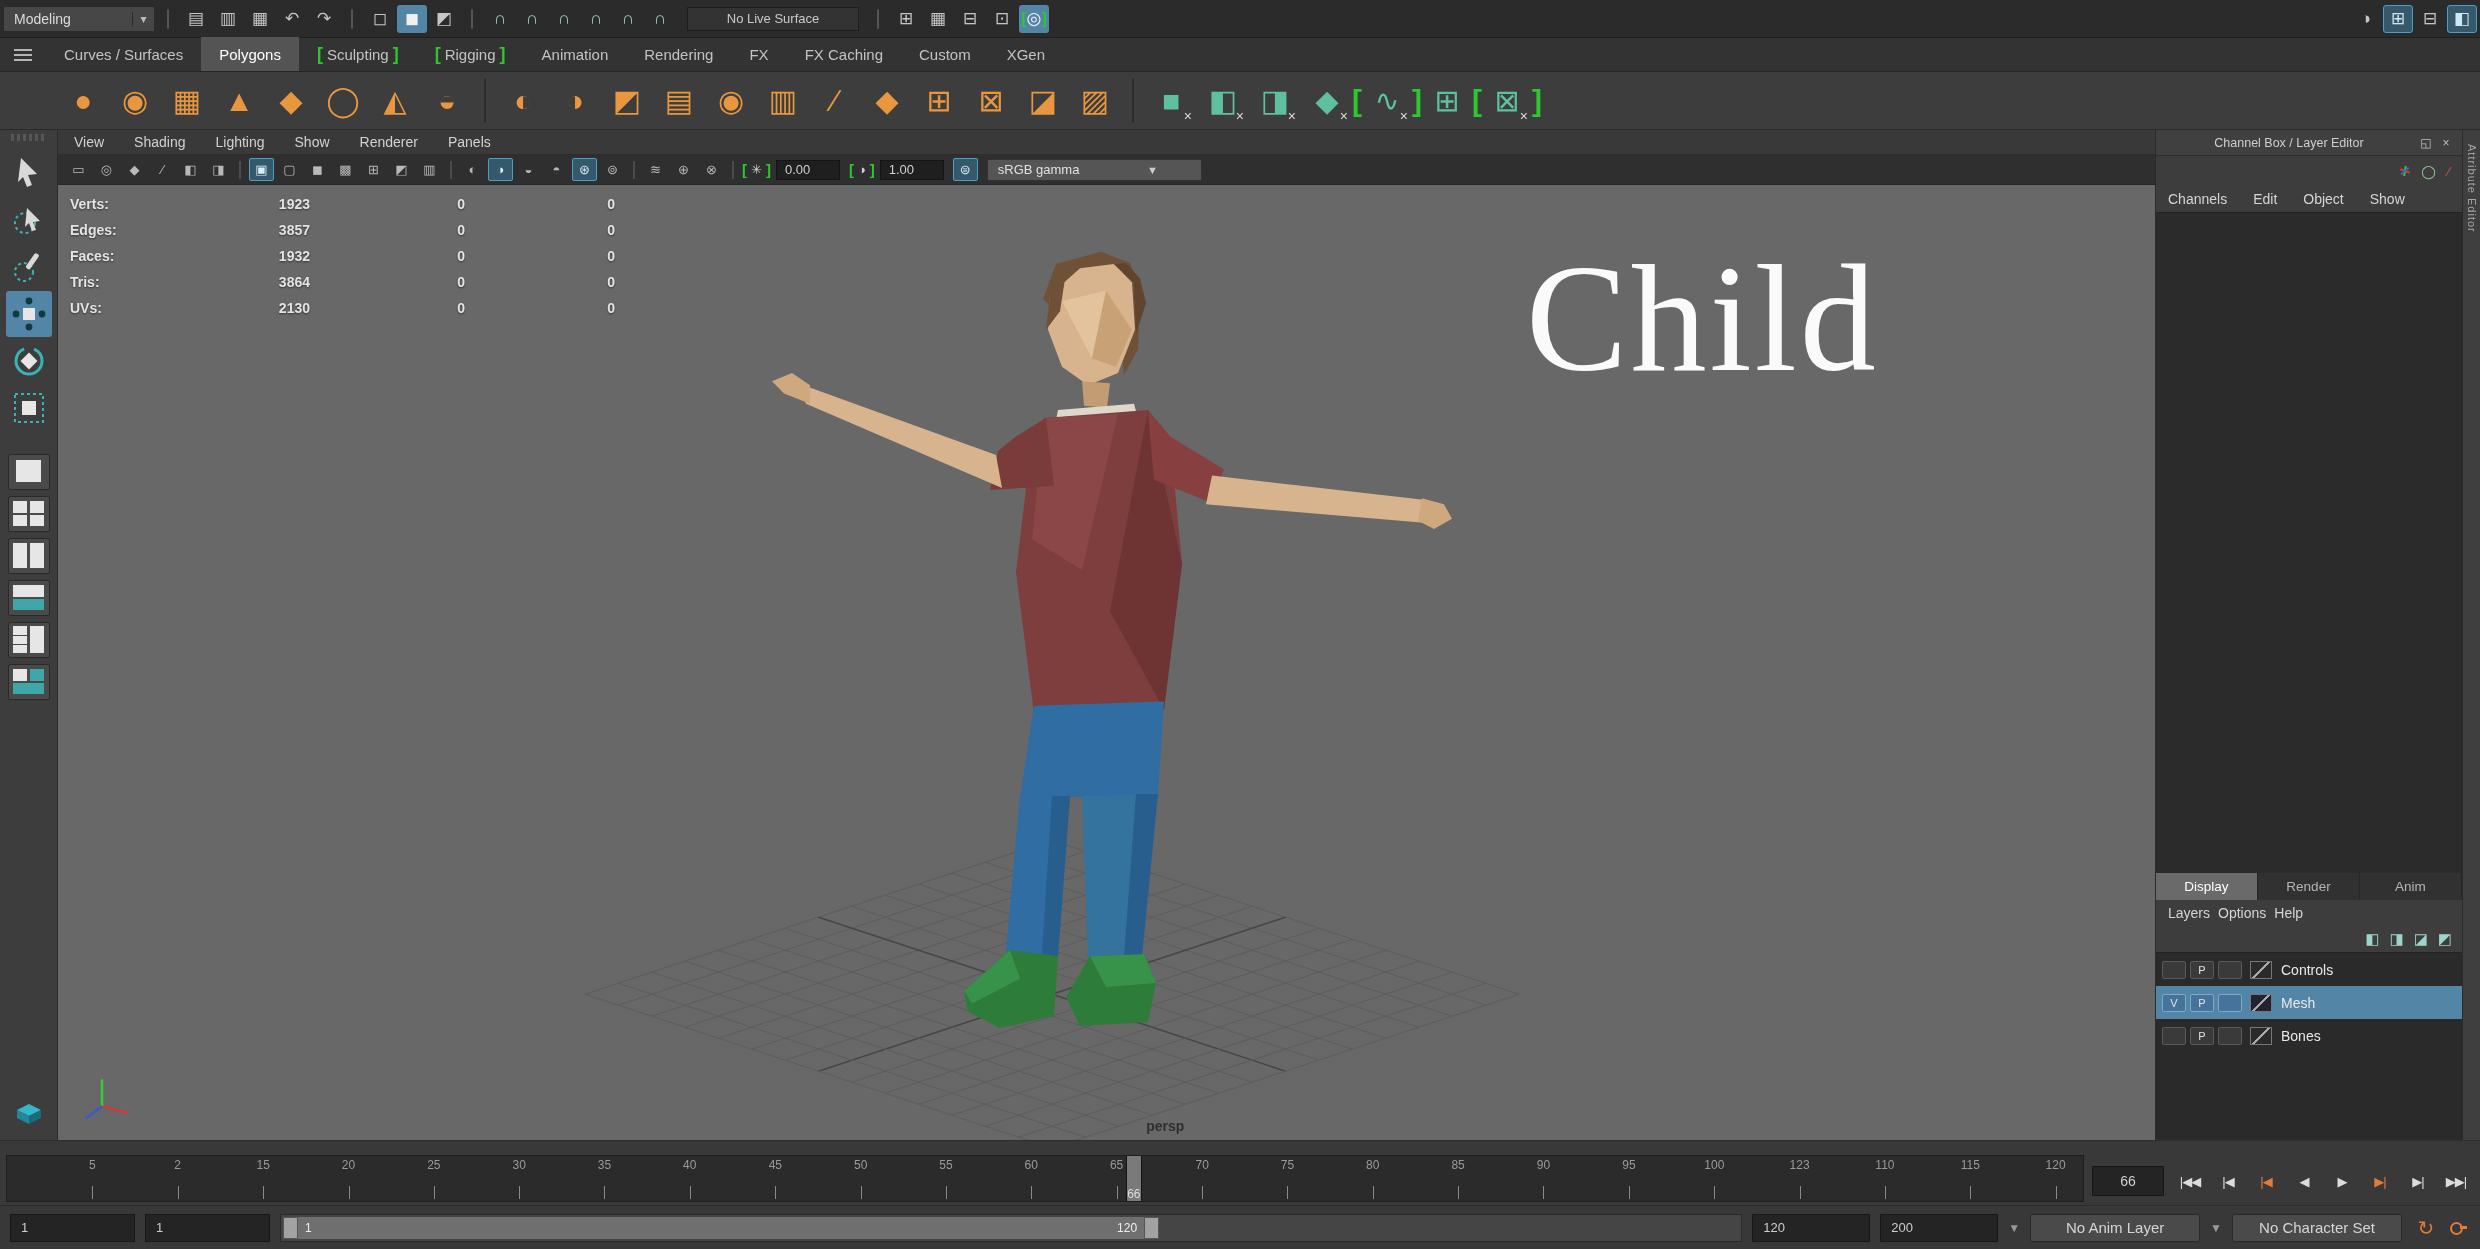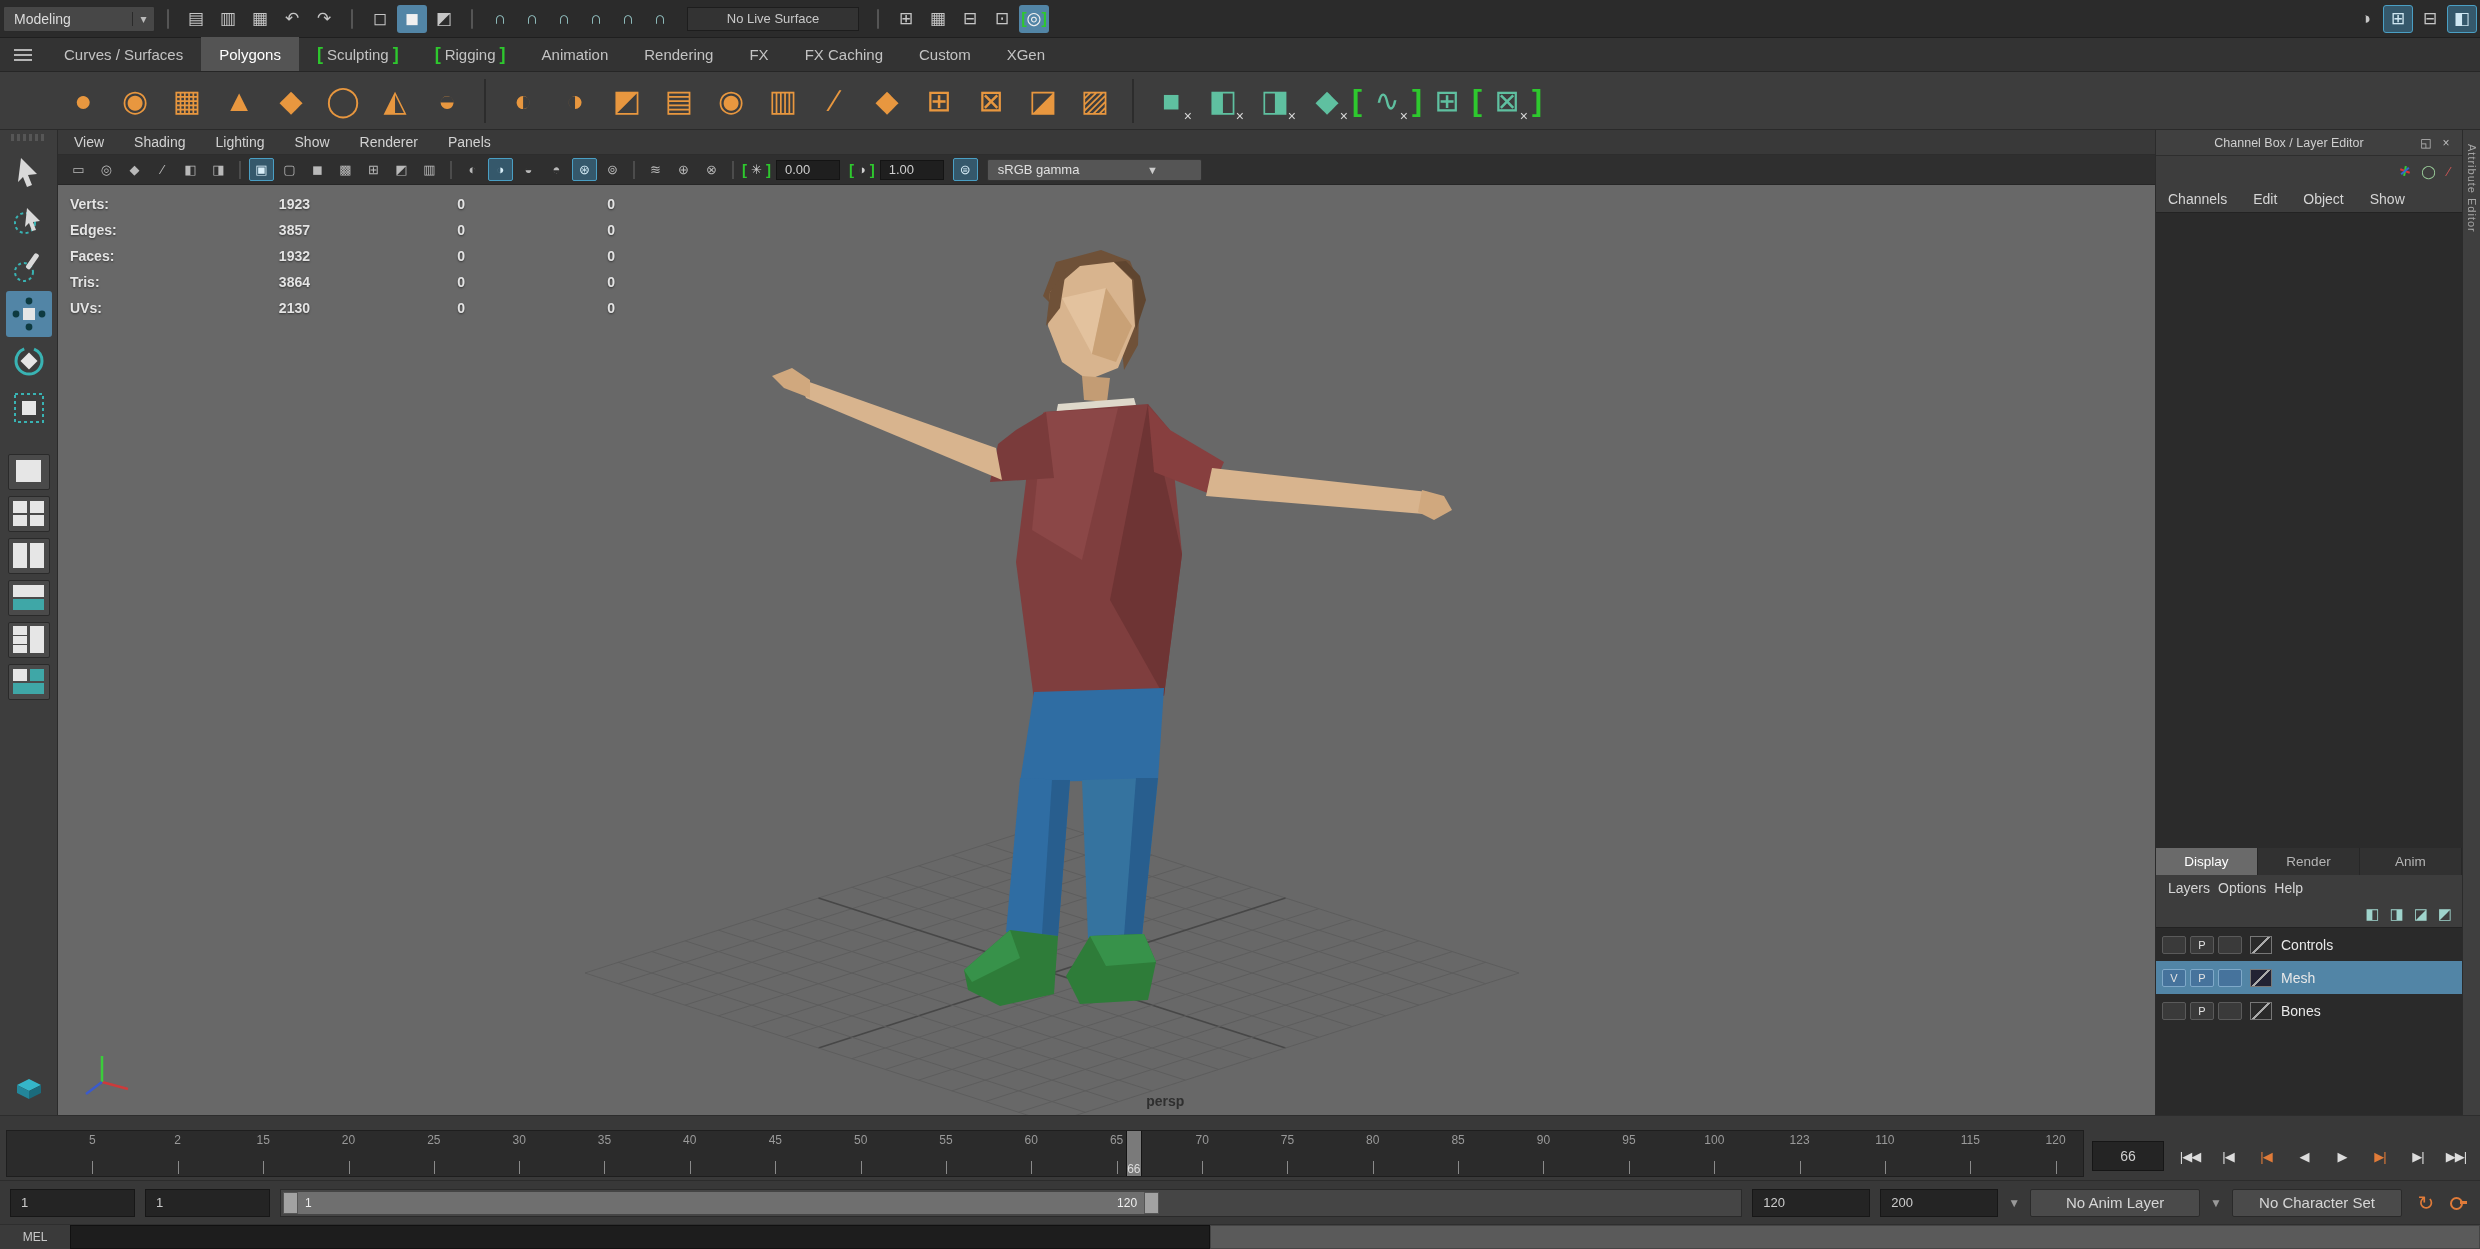--- a/index.html
+++ b/index.html
@@ -657,20 +657,21 @@
               <s class="c2">0</s>
               <s class="c3">0</s>
             </div>
             <div class="hud-row">
               <b>UVs:</b>
               <s>2130</s>
               <s class="c2">0</s>
               <s class="c3">0</s>
             </div>
           </div>
+        <div class="overlay-title">Child</div>
         <div class="persp-label">persp</div>
       </div>
     </div>
 
     <div class="rightpanel">
       <div class="cb-header">
         <span class="cb-title">Channel Box / Layer Editor</span>
         <span class="cb-hicon">◱</span>
         <span class="cb-hicon">×</span>
       </div>
@@ -816,18 +817,13 @@
     <div class="rg-field short">120</div>
     <div class="rg-field short">200</div>
     <span class="rg-caret">▼</span>
     <div class="rg-btn">No Anim Layer</div>
     <span class="rg-caret">▼</span>
     <div class="rg-btn">No Character Set</div>
     <span class="rg-icon">↻</span>
     <span class="key-icon"></span>
   </div>
 
-  <div class="command-row">
-    <div class="cmd-mode">MEL</div>
-    <div class="cmd-input"></div>
-    <div class="cmd-output"></div>
-  </div>
 </div>
 
 </body></html>

